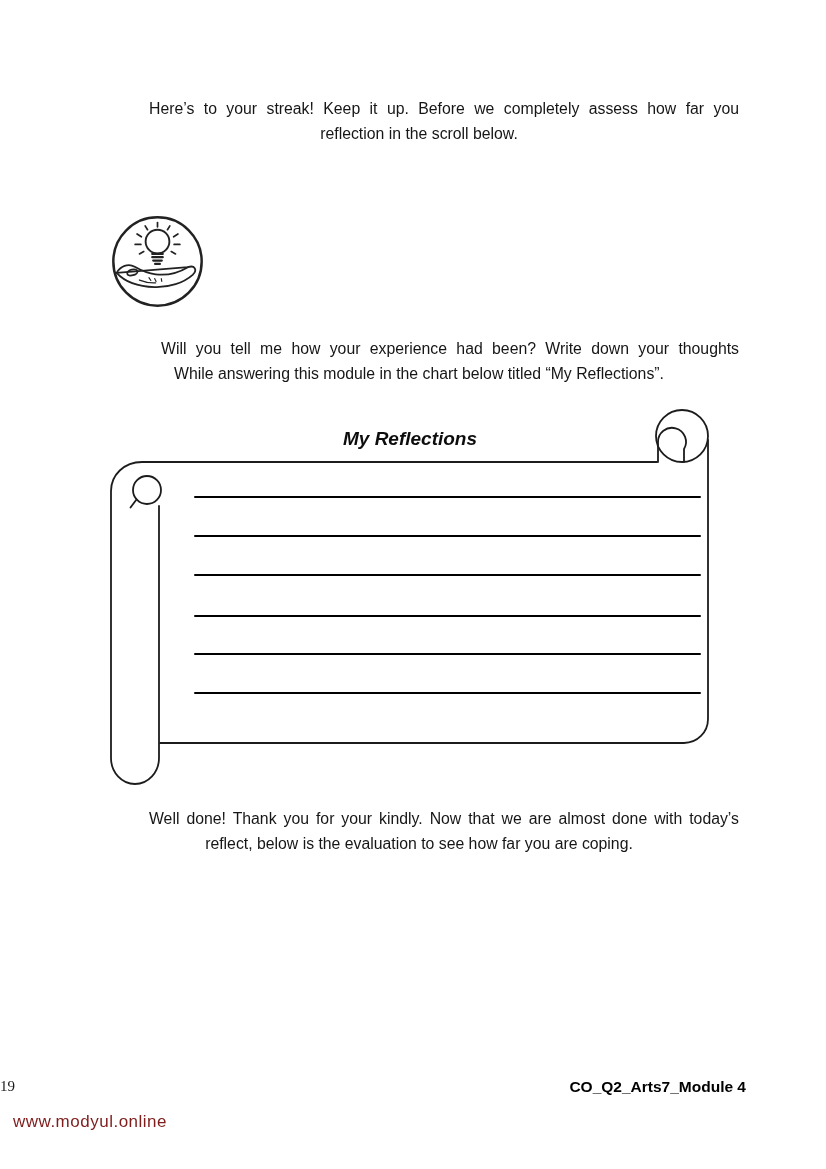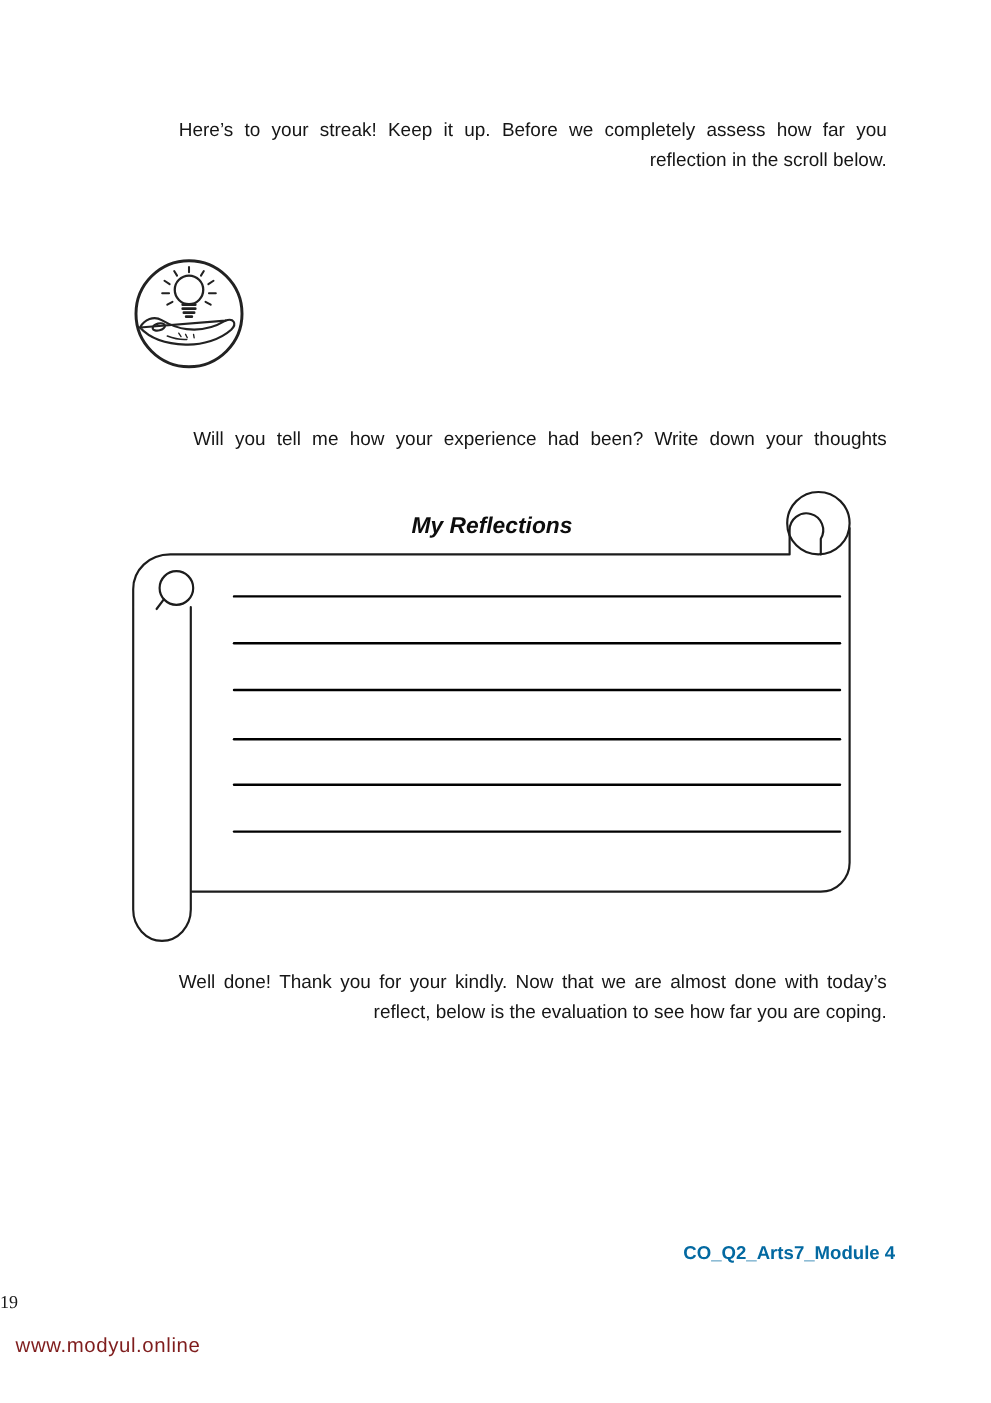--- a/index.html
+++ b/index.html
@@ -2,38 +2,38 @@
 <html><head>
 <meta charset="utf-8">
 <style>
   html,body { margin:0; padding:0; background:#ffffff; }
   .page {
     position:relative; width:826px; height:1169px; background:#ffffff;
     font-family:"Liberation Sans", sans-serif; color:#111; overflow:hidden;
   }
   .para { position:absolute; left:99px; width:640px; font-size:15.8px; line-height:25.3px; color:#161616; }
   .para .jline { text-align:justify; text-align-last:justify; }
-  .para .lline { text-align:right; }
+  .para .lline { text-align:center; }
   .indent50 { text-indent:50px; }
   .indent62 { text-indent:62px; }
   .section-heading {
     position:absolute; left:222px; top:244px;
     font-size:23px; font-weight:bold; font-style:italic; letter-spacing:-0.2px; color:#0d0d0d;
   }
   .scroll-title {
     position:absolute; left:100px; top:428px; width:620px; text-align:center;
     font-size:19px; font-weight:bold; font-style:italic; color:#0d0d0d;
   }
   .footer-pageno {
     position:absolute; left:0; top:1078px; width:826px; text-align:left;
     font-family:"Liberation Serif", serif; font-size:15px; color:#1a1a1a;
   }
   .footer-module {
-    position:absolute; right:80px; top:1036px;
-    font-size:15.5px; font-weight:bold; color:#0369a1;
+    position:absolute; right:80px; top:1078px;
+    font-size:15.5px; font-weight:bold; color:#000000;
   }
   .watermark {
     position:absolute; left:0; top:1112px; width:826px; 
     font-size:17px; color:#7f1d1d; letter-spacing:0.5px;padding-left:13px;
   }
   .icon-wrap { position:absolute; left:110px; top:214px; width:95px; height:95px; }
   .scroll-wrap { position:absolute; left:100px; top:400px; width:620px; height:395px; }
 </style>
 </head>
 <body>
@@ -68,22 +68,23 @@
         <path d="M7,62 C11,55 19,51.5 26,55.5 C33,59.5 40,62.5 48,63.5 C60,65 72,62 82,56"></path>
         <path d="M82,56 C89,53.5 92.5,58.5 87,64 C77.5,72.5 62,77.5 47,77 C31,76.5 16,72 7,62 Z"></path>
         <ellipse cx="23.5" cy="61.5" rx="5.5" ry="3" transform="rotate(-14 23.5 61.5)"></ellipse>
         <path d="M31,69.5 q 9,3.5 17,3" stroke-width="1.4"></path>
         <path d="M41,67 l 2,3 M47,68 l 1.5,3 M54,68 l 0.5,3" stroke-width="1.2"></path>
       </g>
     </svg>
   </div>
 
 
-  <div class="para" style="top:354px;">
+  <div class="para" style="top:336px;">
     <div class="jline indent62">Will you tell me how your experience had been? Write down your thoughts</div>
+    <div class="lline">While answering this module in the chart below titled “My Reflections”.</div>
   </div>
 
   <div class="scroll-title">My Reflections</div>
 
   <div class="scroll-wrap">
     <svg viewBox="0 0 620 395" width="620" height="395" fill="none" stroke="#1c1c1c" stroke-width="1.8" stroke-linecap="round" stroke-linejoin="round">
 
       <path d="M557,62 H42 C24,62 11,75 11,91 V358 A24,26 0 0 0 59,358 V106"></path>
 
       <circle cx="47" cy="90" r="14"></circle>

